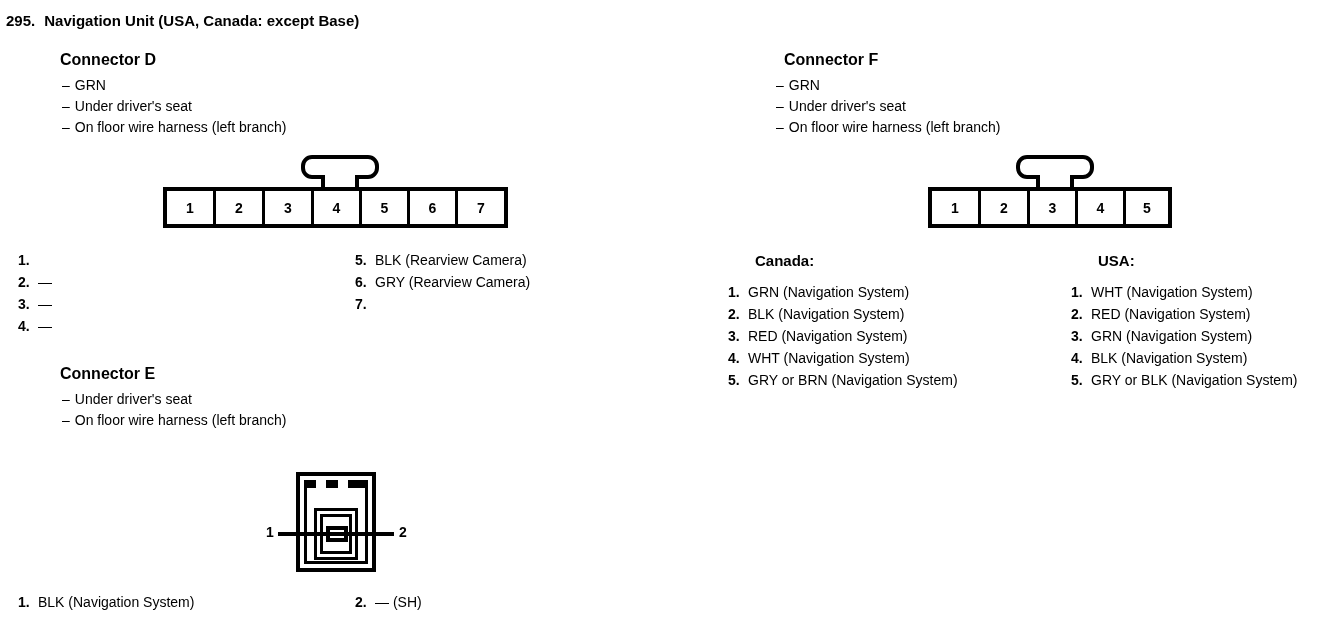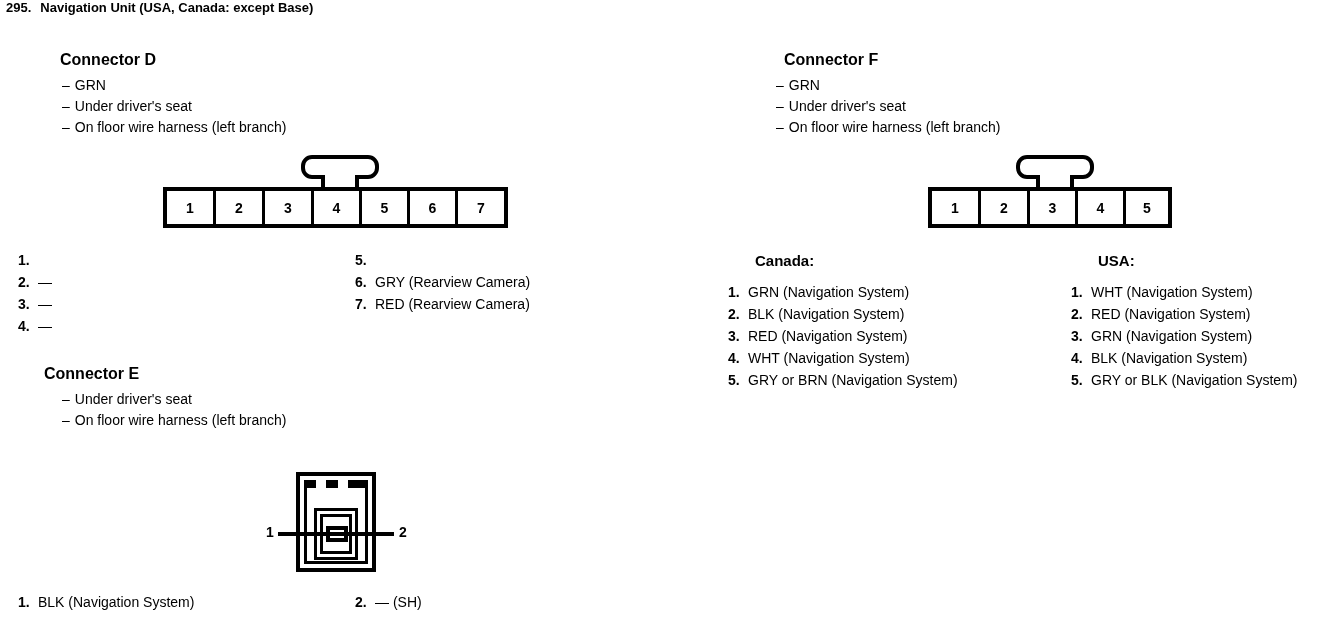--- a/index.html
+++ b/index.html
@@ -13,22 +13,22 @@
     position: relative;
     font-family: "Liberation Sans", sans-serif;
     color: #000000;
     overflow: hidden;
   }
   .abs { position: absolute; }
 
   
   #page-title {
     left: 6px;
-    top: 0;
-    font-size: 13px;
+    top: 12px;
+    font-size: 15px;
     font-weight: bold;
     white-space: nowrap;
   }
   #page-title .num { margin-right: 9px; }
 
   
   .conn-heading {
     font-size: 16px;
     font-weight: bold;
     white-space: nowrap;
@@ -194,32 +194,32 @@
     </div>
   <div class="pin-row">
       <span class="pin-num">4.</span>
       <span class="pin-desc">—</span>
     </div>
 </div>
 
 <div class="pin-list" style="left:355px; top:249px;">
   <div class="pin-row">
       <span class="pin-num">5.</span>
+      <span class="pin-desc">BLK (Rearview Camera)</span>
     </div>
   <div class="pin-row">
       <span class="pin-num">6.</span>
       <span class="pin-desc">GRY (Rearview Camera)</span>
     </div>
   <div class="pin-row">
       <span class="pin-num">7.</span>
-      <span class="pin-desc">RED (Rearview Camera)</span>
-    </div>
-</div>
-
-<div class="abs conn-heading" style="left:44px; top:364px;">Connector E</div>
+    </div>
+</div>
+
+<div class="abs conn-heading" style="left:60px; top:364px;">Connector E</div>
 <div class="abs conn-bullets" style="left:62px; top:389px;">
   <div><span class="dash">–</span><span>Under driver's seat</span></div>
   <div><span class="dash">–</span><span>On floor wire harness (left branch)</span></div>
 </div>
 
 <div id="connector-e-diagram" style="left:266px; top:470px; width:160px; height:110px;">
 
   <div class="e-outer" style="left:30px; top:2px; width:80px; height:100px;"></div>
 
   <div class="e-castle" style="left:38px; top:10px; width:64px; height:84px;"></div>

